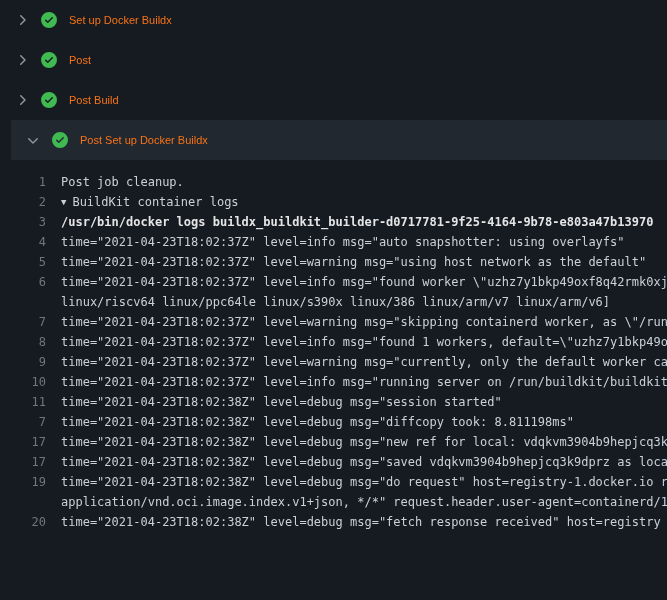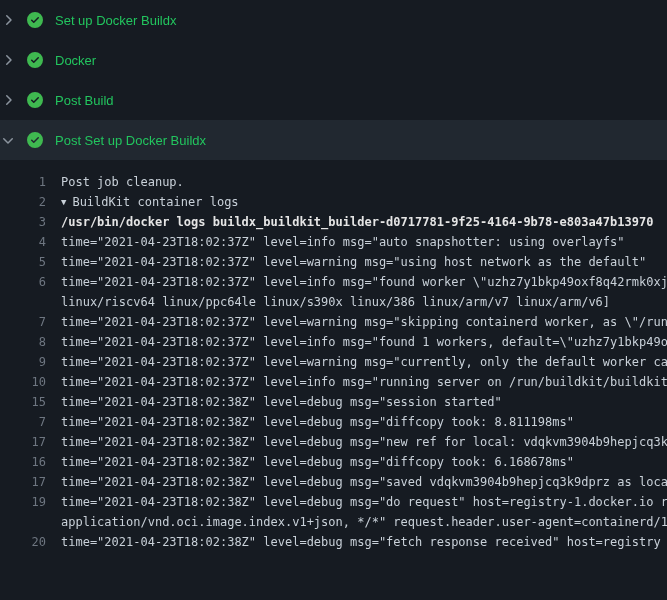--- a/index.html
+++ b/index.html
@@ -4,24 +4,24 @@
 <style>
   html,body{margin:0;padding:0;}
   body{
     width:667px;height:600px;overflow:hidden;
     background:#161b22;
     font-family:"Liberation Sans",sans-serif;
     -webkit-font-smoothing:antialiased;
   }
   .viewer{width:667px;height:600px;overflow:hidden;}
   .section-row{
-    display:flex;align-items:center;height:40px;padding:0 0;
-    color:#22c55e;font-size:13px;cursor:pointer;user-select:none;
+    display:flex;align-items:center;height:40px;padding:0 14px;
+    color:#f97316;font-size:11px;cursor:pointer;user-select:none;
   }
-  .section-row.expanded{background:#212830;}
+  .section-row.expanded{background:#212830;margin-left:11px;}
   .chev{width:16px;height:16px;display:flex;align-items:center;justify-content:center;color:#8b949e;flex:none;}
   .chev svg{display:block;}
   .check{margin-left:11px;width:16px;height:16px;display:flex;flex:none;}
   .section-label{margin-left:12px;white-space:nowrap;}
   .log-body{
     padding-top:12px;
     font-family:"DejaVu Sans Mono","Liberation Mono",monospace;
     font-size:12px;color:#c9d1d9;
   }
   .log-line{display:flex;height:20px;line-height:20px;white-space:pre;}
@@ -54,21 +54,21 @@
       <span class="chev">
         <svg width="16" height="16" viewBox="0 0 16 16" fill="currentColor">
           <path d="M6.22 3.22a.75.75 0 0 1 1.06 0l4.25 4.25a.75.75 0 0 1 0 1.06l-4.25 4.25a.75.75 0 0 1-1.06-1.06L9.94 8 6.22 4.28a.75.75 0 0 1 0-1.06z"></path>
         </svg>
       </span>
       <span class="check">
         <svg width="16" height="16" viewBox="0 0 16 16" fill="#3fb950">
           <path fill-rule="evenodd" d="M0 8a8 8 0 1 1 16 0A8 8 0 0 1 0 8zm11.78-1.72a.75.75 0 0 0-1.06-1.06L6.75 9.19 5.28 7.72a.75.75 0 1 0-1.06 1.06l2 2a.75.75 0 0 0 1.06 0l4.5-4.5z"></path>
         </svg>
       </span>
-      <span class="section-label">Docker</span>
+      <span class="section-label">Post</span>
     </div>
     <div class="section-row">
       <span class="chev">
         <svg width="16" height="16" viewBox="0 0 16 16" fill="currentColor">
           <path d="M6.22 3.22a.75.75 0 0 1 1.06 0l4.25 4.25a.75.75 0 0 1 0 1.06l-4.25 4.25a.75.75 0 0 1-1.06-1.06L9.94 8 6.22 4.28a.75.75 0 0 1 0-1.06z"></path>
         </svg>
       </span>
       <span class="check">
         <svg width="16" height="16" viewBox="0 0 16 16" fill="#3fb950">
           <path fill-rule="evenodd" d="M0 8a8 8 0 1 1 16 0A8 8 0 0 1 0 8zm11.78-1.72a.75.75 0 0 0-1.06-1.06L6.75 9.19 5.28 7.72a.75.75 0 1 0-1.06 1.06l2 2a.75.75 0 0 0 1.06 0l4.5-4.5z"></path>
@@ -94,22 +94,21 @@
       <div class="log-line group"><span class="num">2</span><span class="txt"><span class="toggle-icon">▼</span><span>BuildKit container logs</span></span></div>
       <div class="log-line command"><span class="num">3</span><span class="txt">/usr/bin/docker logs buildx_buildkit_builder-d0717781-9f25-4164-9b78-e803a47b13970</span></div>
       <div class="log-line plain"><span class="num">4</span><span class="txt">time="2021-04-23T18:02:37Z" level=info msg="auto snapshotter: using overlayfs"</span></div>
       <div class="log-line plain"><span class="num">5</span><span class="txt">time="2021-04-23T18:02:37Z" level=warning msg="using host network as the default"</span></div>
       <div class="log-line plain"><span class="num">6</span><span class="txt">time="2021-04-23T18:02:37Z" level=info msg="found worker \"uzhz7y1bkp49oxf8q42rmk0xj</span></div>
       <div class="log-line plain"><span class="num"></span><span class="txt">linux/riscv64 linux/ppc64le linux/s390x linux/386 linux/arm/v7 linux/arm/v6]</span></div>
       <div class="log-line plain"><span class="num">7</span><span class="txt">time="2021-04-23T18:02:37Z" level=warning msg="skipping containerd worker, as \"/run</span></div>
       <div class="log-line plain"><span class="num">8</span><span class="txt">time="2021-04-23T18:02:37Z" level=info msg="found 1 workers, default=\"uzhz7y1bkp49o</span></div>
       <div class="log-line plain"><span class="num">9</span><span class="txt">time="2021-04-23T18:02:37Z" level=warning msg="currently, only the default worker ca</span></div>
       <div class="log-line plain"><span class="num">10</span><span class="txt">time="2021-04-23T18:02:37Z" level=info msg="running server on /run/buildkit/buildkit</span></div>
-      <div class="log-line plain"><span class="num">15</span><span class="txt">time="2021-04-23T18:02:38Z" level=debug msg="session started"</span></div>
+      <div class="log-line plain"><span class="num">11</span><span class="txt">time="2021-04-23T18:02:38Z" level=debug msg="session started"</span></div>
       <div class="log-line plain"><span class="num">7</span><span class="txt">time="2021-04-23T18:02:38Z" level=debug msg="diffcopy took: 8.811198ms"</span></div>
       <div class="log-line plain"><span class="num">17</span><span class="txt">time="2021-04-23T18:02:38Z" level=debug msg="new ref for local: vdqkvm3904b9hepjcq3k</span></div>
-      <div class="log-line plain"><span class="num">16</span><span class="txt">time="2021-04-23T18:02:38Z" level=debug msg="diffcopy took: 6.168678ms"</span></div>
       <div class="log-line plain"><span class="num">17</span><span class="txt">time="2021-04-23T18:02:38Z" level=debug msg="saved vdqkvm3904b9hepjcq3k9dprz as loca</span></div>
       <div class="log-line plain"><span class="num">19</span><span class="txt">time="2021-04-23T18:02:38Z" level=debug msg="do request" host=registry-1.docker.io r</span></div>
       <div class="log-line plain"><span class="num"></span><span class="txt">application/vnd.oci.image.index.v1+json, */*" request.header.user-agent=containerd/1.4</span></div>
       <div class="log-line plain"><span class="num">20</span><span class="txt">time="2021-04-23T18:02:38Z" level=debug msg="fetch response received" host=registry</span></div>
     </div>
   </div>
 
 </body></html>

